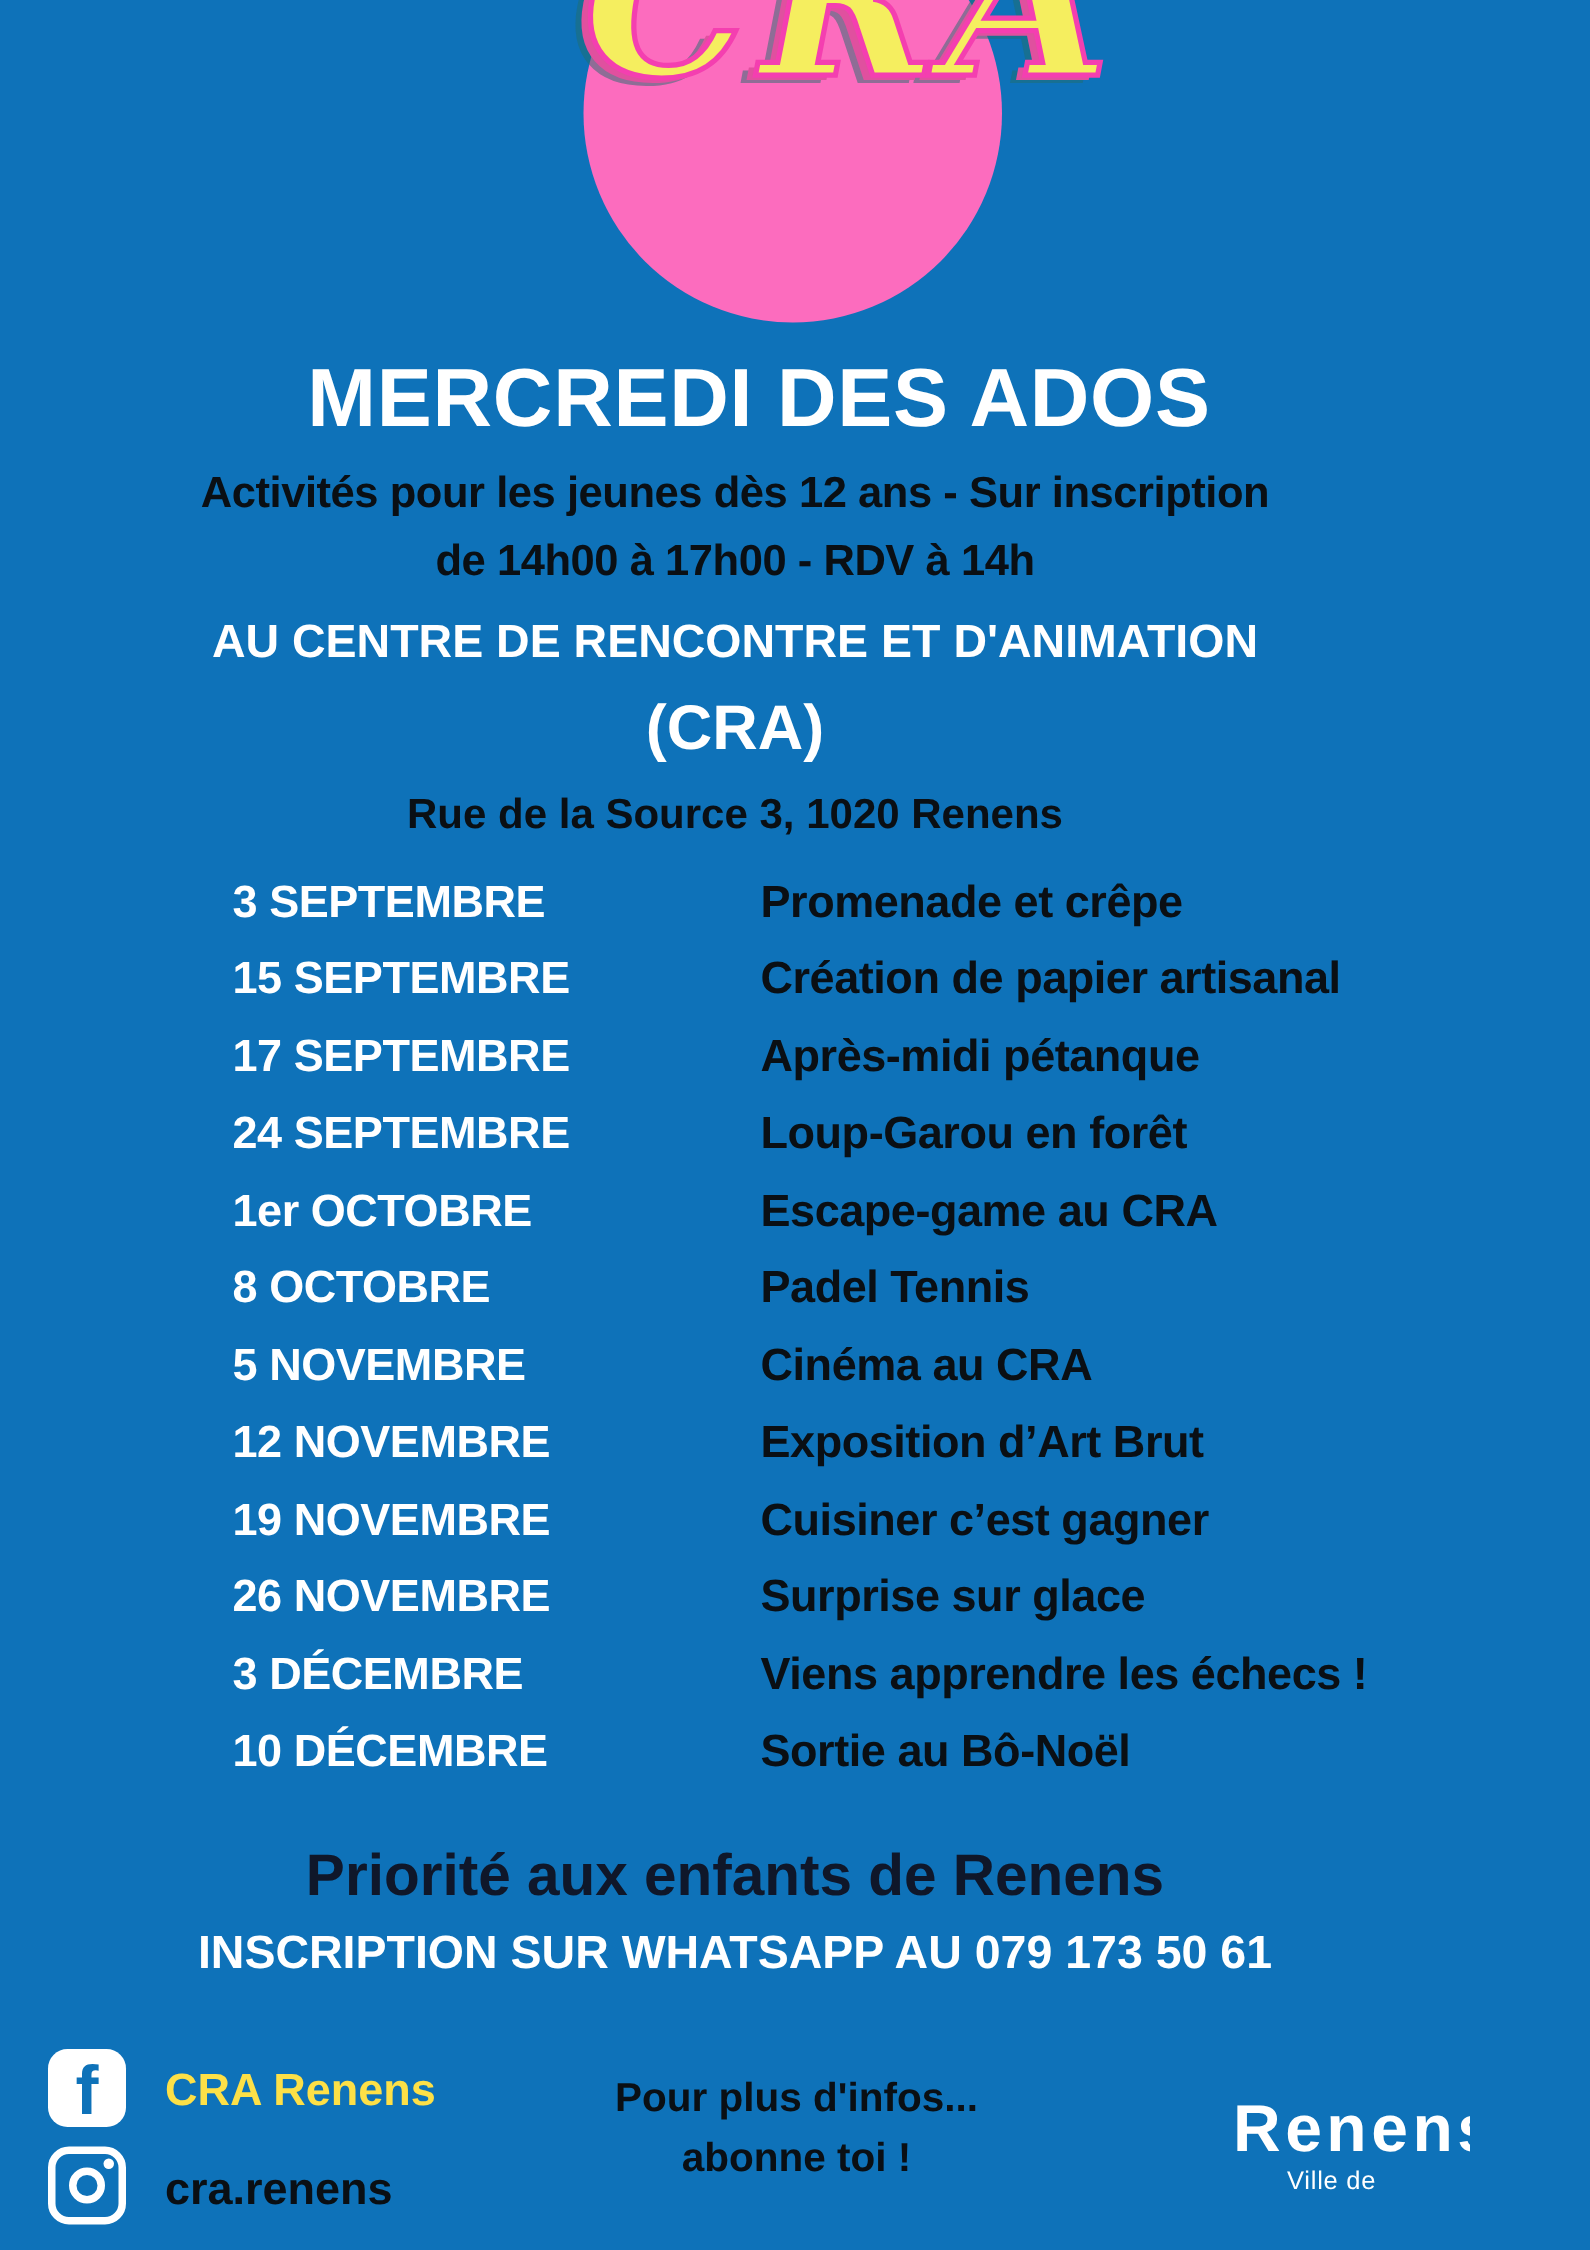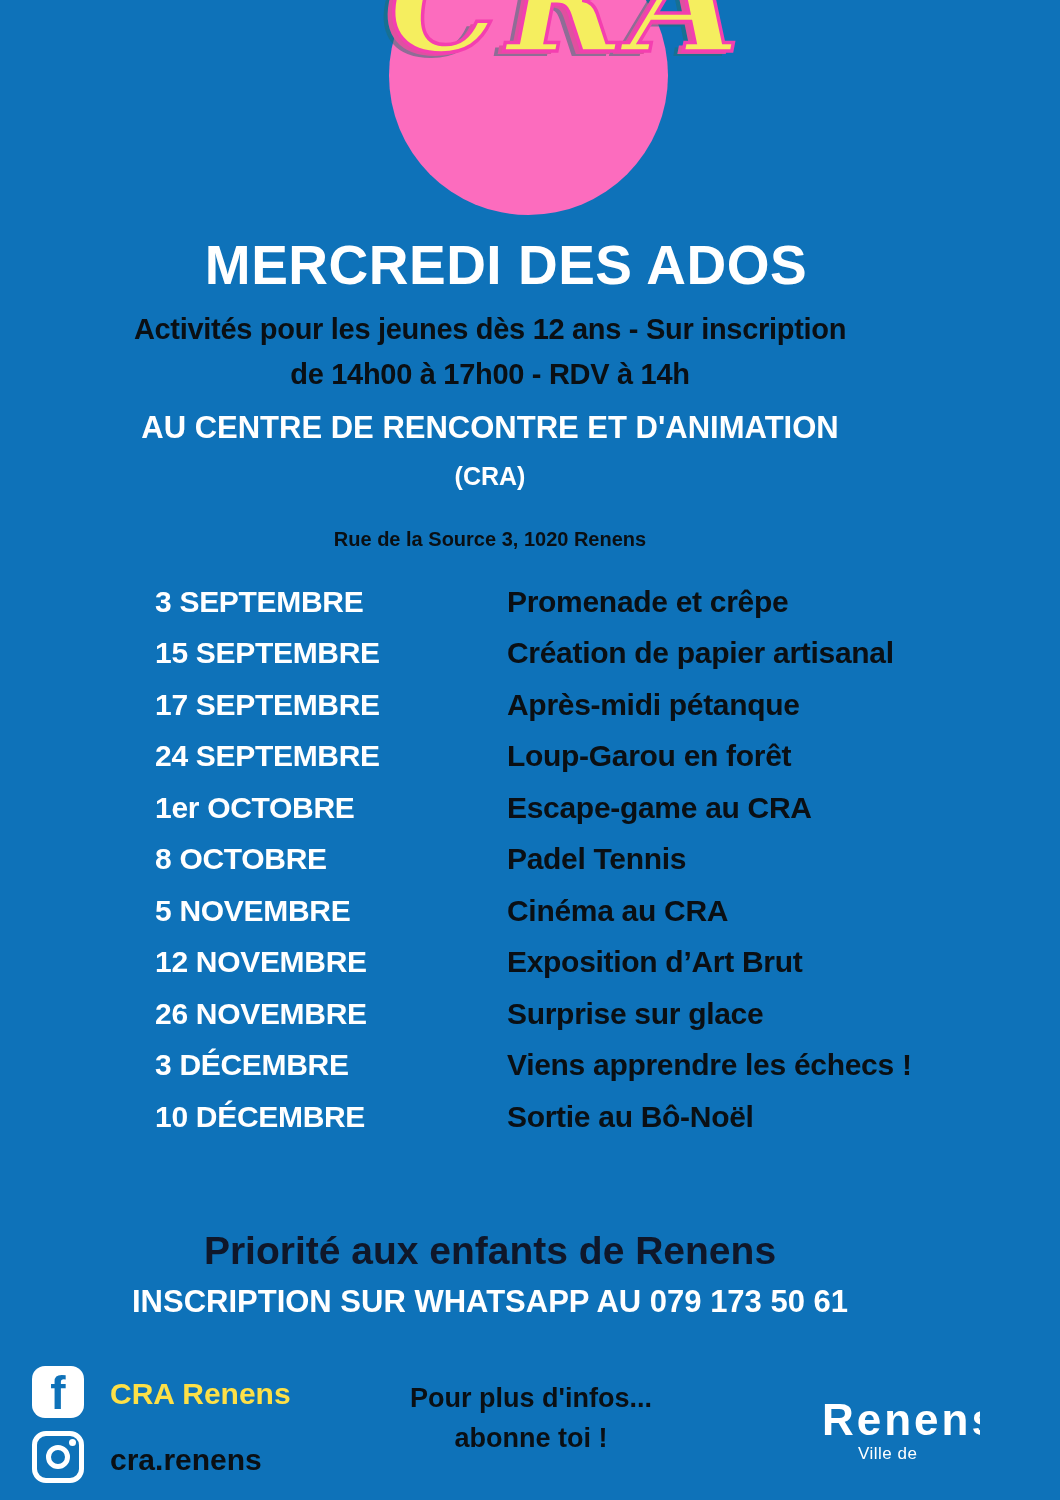--- a/index.html
+++ b/index.html
@@ -18,22 +18,22 @@
     font-size:142px;line-height:1;letter-spacing:5px;color:#f5ee5f;
     -webkit-text-stroke:3.5px #f43fb0;
     text-shadow:-6px 3px 0 #e0509f,-10px 5px 0 rgba(32,110,110,0.5);
   }
   
   .line{position:absolute;left:0;right:0;text-align:center;line-height:1;}
   .title{top:238px;font-size:55px;font-weight:700;color:#ffffff;letter-spacing:0.5px;margin-left:32px;}
   .sub1{top:315px;font-size:29px;font-weight:700;color:#0a0f14;letter-spacing:-0.3px;}
   .sub2{top:360px;font-size:29px;font-weight:700;color:#0a0f14;letter-spacing:-0.3px;}
   .venue1{top:412px;font-size:31px;font-weight:700;color:#ffffff;}
-  .venue2{top:464px;font-size:25px;font-weight:700;color:#ffffff;}
-  .address{top:529px;font-size:20px;font-weight:700;color:#0a0f14;}
+  .venue2{top:464px;font-size:42px;font-weight:700;color:#ffffff;}
+  .address{top:529px;font-size:28px;font-weight:700;color:#0a0f14;}
   
   .schedule{position:absolute;left:155px;top:576px;width:810px;}
   .srow{display:flex;align-items:center;height:51.5px;font-size:30px;font-weight:700;letter-spacing:-0.3px;}
   .sdate{width:352px;color:#ffffff;flex:none;}
   .sact{color:#0a0f14;}
   
   .note1{top:1231px;font-size:39px;font-weight:700;color:#0f172a;}
   .note2{top:1286px;font-size:31px;font-weight:700;color:#ffffff;}
   
   .fb-icon{
@@ -102,20 +102,24 @@
     </div>
     <div class="srow">
       <div class="sdate">5 NOVEMBRE</div>
       <div class="sact">Cinéma au CRA</div>
     </div>
     <div class="srow">
       <div class="sdate">12 NOVEMBRE</div>
       <div class="sact">Exposition d’Art Brut</div>
     </div>
     <div class="srow">
+      <div class="sdate">19 NOVEMBRE</div>
+      <div class="sact">Cuisiner c’est gagner</div>
+    </div>
+    <div class="srow">
       <div class="sdate">26 NOVEMBRE</div>
       <div class="sact">Surprise sur glace</div>
     </div>
     <div class="srow">
       <div class="sdate">3 DÉCEMBRE</div>
       <div class="sact">Viens apprendre les échecs !</div>
     </div>
     <div class="srow">
       <div class="sdate">10 DÉCEMBRE</div>
       <div class="sact">Sortie au Bô-Noël</div>

